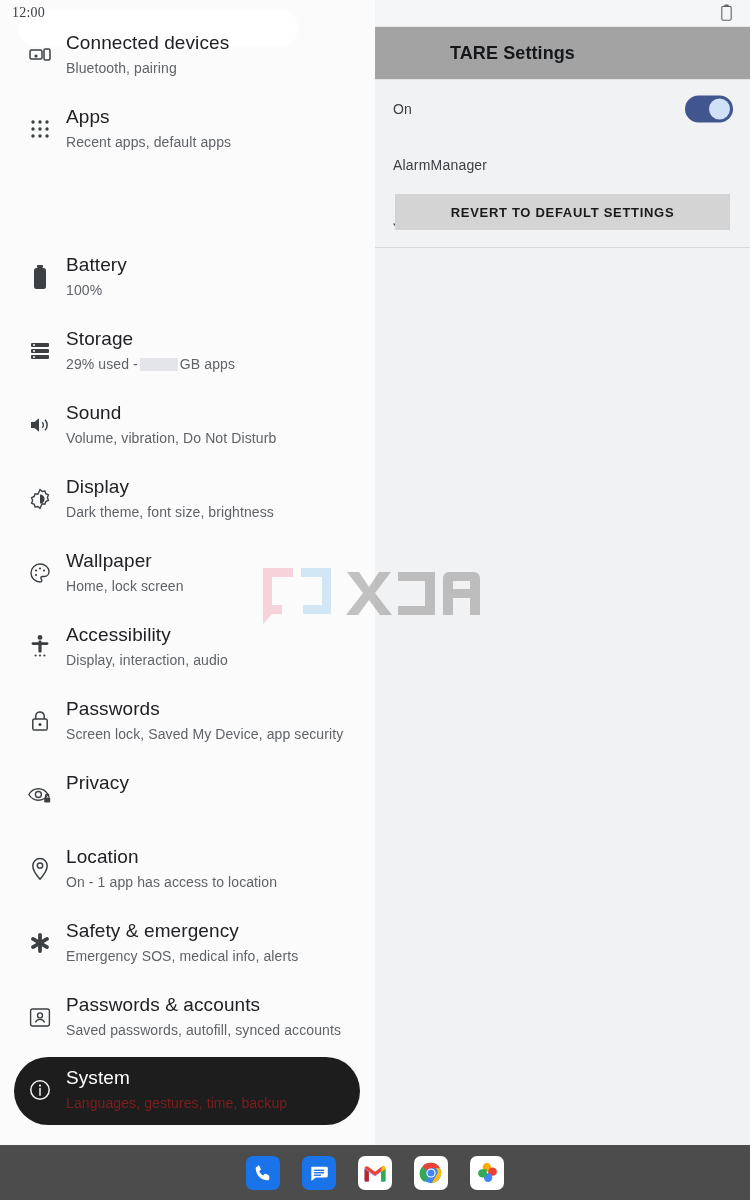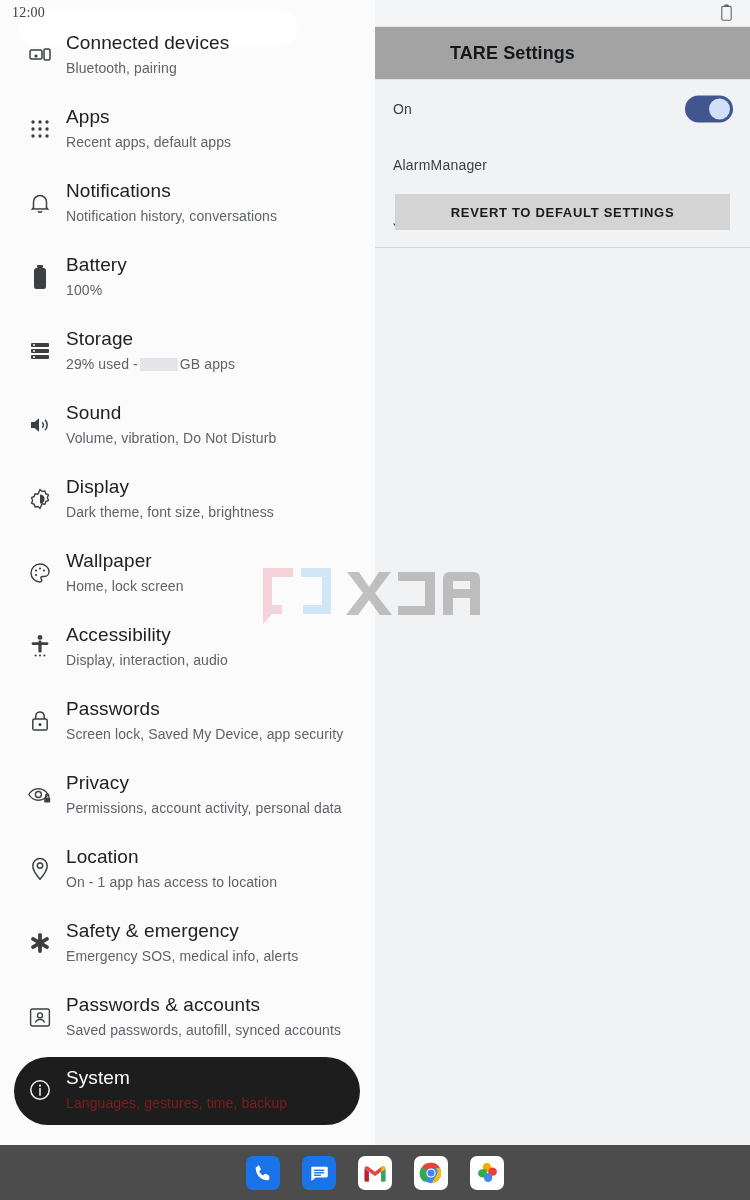--- a/index.html
+++ b/index.html
@@ -218,30 +218,20 @@
             <circle cx="18" cy="11" r="1.7"></circle>
           <circle cx="4" cy="18" r="1.7"></circle>
             <circle cx="11" cy="18" r="1.7"></circle>
             <circle cx="18" cy="18" r="1.7"></circle>
         </svg>
       </span>
       <span class="stitle">Apps</span>
       <span class="ssub">Recent apps, default apps</span>
     </div>
 
-    <div class="srow" style="top:166px">
-      <span class="sicon">
-        <svg width="22" height="24" viewBox="0 0 22 24" fill="none" stroke="currentColor" stroke-width="1.5">
-          <path d="M4.5 16.5v-5.5a6.5 6.5 0 0 1 13 0v5.5l1.2 1.6H3.3z"></path>
-          <path d="M9 20.2a2.3 2.3 0 0 0 4 0"></path>
-        </svg>
-      </span>
-      <span class="stitle">Notifications</span>
-      <span class="ssub">Notification history, conversations</span>
-    </div>
 
     <div class="srow" style="top:240px">
       <span class="sicon">
         <svg width="16" height="26" viewBox="0 0 16 26" fill="currentColor">
           <rect x="5" y="1" width="6" height="3" rx="1"></rect>
           <rect x="2" y="4" width="12" height="21" rx="2.5"></rect>
         </svg>
       </span>
       <span class="stitle">Battery</span>
       <span class="ssub">100%</span>
@@ -329,21 +319,20 @@
     <div class="srow" style="top:758px">
       <span class="sicon">
         <svg width="26" height="22" viewBox="0 0 26 22" fill="none" stroke="currentColor" stroke-width="1.4">
           <path d="M1.8 10.5C4 6.8 7.6 4.8 11.4 4.8s7.4 2 9.6 5.7c-2.2 3.7-5.8 5.7-9.6 5.7s-7.4-2-9.6-5.7z"></path>
           <circle cx="11.4" cy="10.5" r="3"></circle>
           <rect x="17.2" y="13.4" width="6" height="5" rx="1" fill="currentColor" stroke="none"></rect>
           <path d="M18.6 13.4v-1.5a1.6 1.6 0 0 1 3.2 0v1.5"></path>
         </svg>
       </span>
       <span class="stitle">Privacy</span>
-      <span class="ssub">Permissions, account activity, personal data</span>
     </div>
 
     <div class="srow" style="top:832px">
       <span class="sicon">
         <svg width="22" height="26" viewBox="0 0 22 26" fill="none" stroke="currentColor" stroke-width="1.5">
           <path d="M11 2.6c-4 0-7.2 3.2-7.2 7.2 0 5.4 7.2 13.4 7.2 13.4s7.2-8 7.2-13.4c0-4-3.2-7.2-7.2-7.2z"></path>
           <circle cx="11" cy="9.6" r="2.7"></circle>
         </svg>
       </span>
       <span class="stitle">Location</span>

